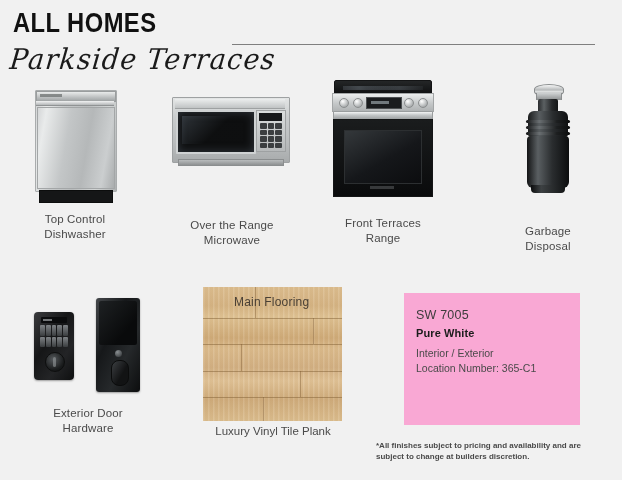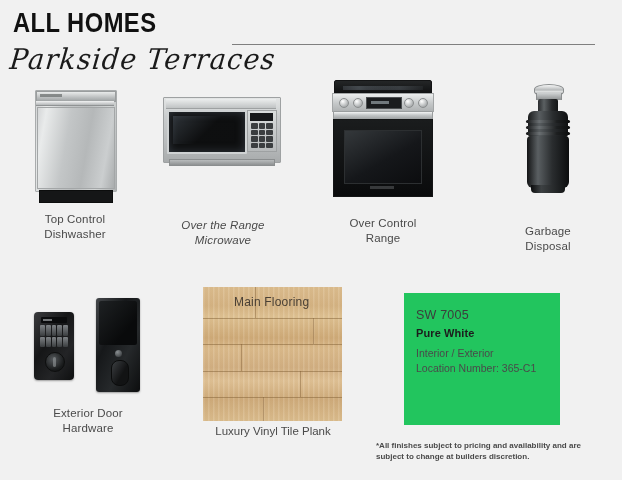--- a/index.html
+++ b/index.html
@@ -412,21 +412,22 @@
     font-size: 11.5px;
     line-height: 15px;
     color: #4a4a4a;
   }
 
   
   .paint {
     position: absolute;
     left: 404px; top: 293px;
     width: 156px; height: 132px;
-    background: #22c55e;
+    background: #f9a8d4;
+    padding-left: 20px;
   }
   .paint-code {
     position: absolute; left: 12px; top: 15px;
     font-size: 12.5px;
     color: #3c3c3c;
     letter-spacing: .2px;
   }
   .paint-name {
     position: absolute; left: 12px; top: 34px;
     font-size: 11px;
@@ -473,21 +474,21 @@
       <div class="dw-body"></div>
       <div class="dw-topctrl"></div>
       <div class="dw-handle"></div>
       <div class="dw-door"></div>
       <div class="dw-kick"></div>
     </div>
     <div class="item-label" style="margin-top:10px;">Top Control
 Dishwasher</div>
   </div>
 
-  <div class="item" style="left:153px; top:95px; width:140px;font-style:italic;">
+  <div class="item" style="left:162px; top:95px; width:140px;">
     <div class="art mw">
       <div class="mw-body"></div>
       <div class="mw-vent"></div>
       <div class="mw-door"></div>
       <div class="mw-panel">
         <div class="mw-display"></div>
         <div class="mw-keys">
           <i></i>
             <i></i>
             <i></i>
@@ -517,21 +518,21 @@
         <div class="rg-display"></div>
         <div class="rg-knob rg-k3"></div>
         <div class="rg-knob rg-k4"></div>
       </div>
       <div class="rg-handle"></div>
       <div class="rg-door">
         <div class="rg-window"></div>
         <div class="rg-badge"></div>
       </div>
     </div>
-    <div class="item-label" style="margin-top:14px;">Over Control
+    <div class="item-label" style="margin-top:14px;">Front Terraces
 Range</div>
   </div>
 
   <div class="item" style="left:483px; top:82px; width:130px;">
     <div class="art gd">
       <div class="gd-collar"></div>
       <div class="gd-collar2"></div>
       <div class="gd-neck"></div>
       <div class="gd-upper"></div>
       <div class="gd-ring gd-r1"></div>

